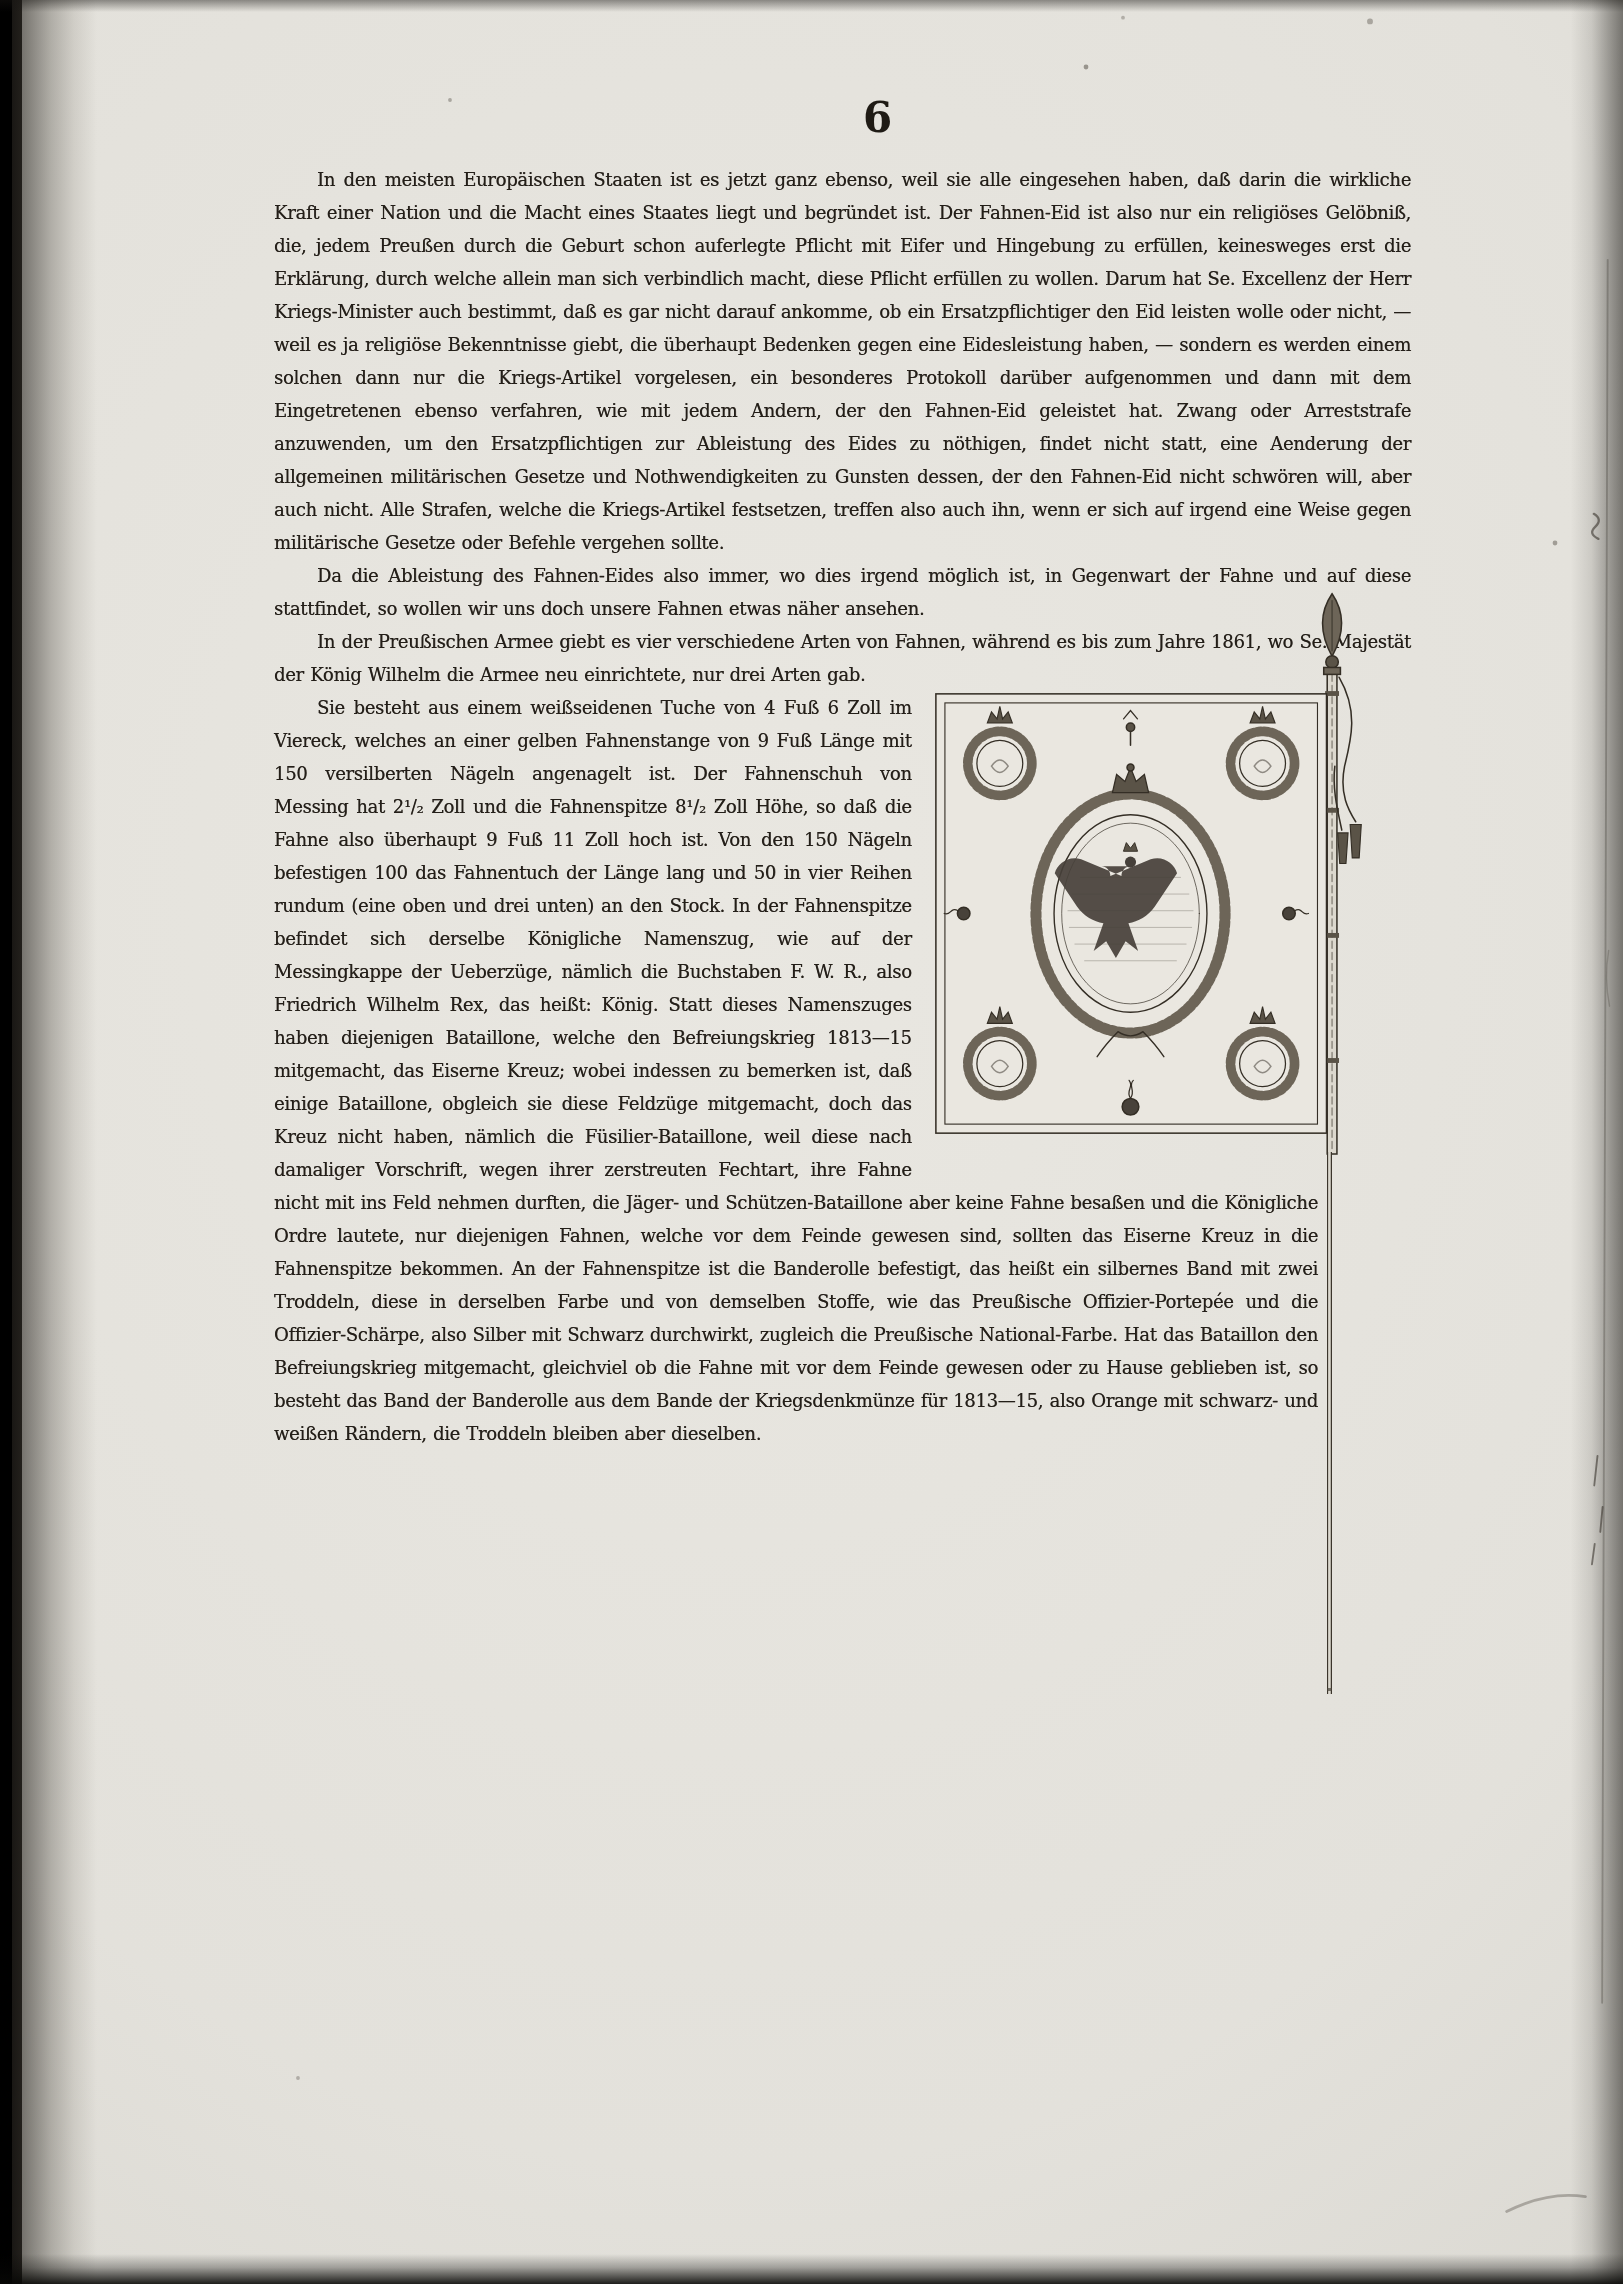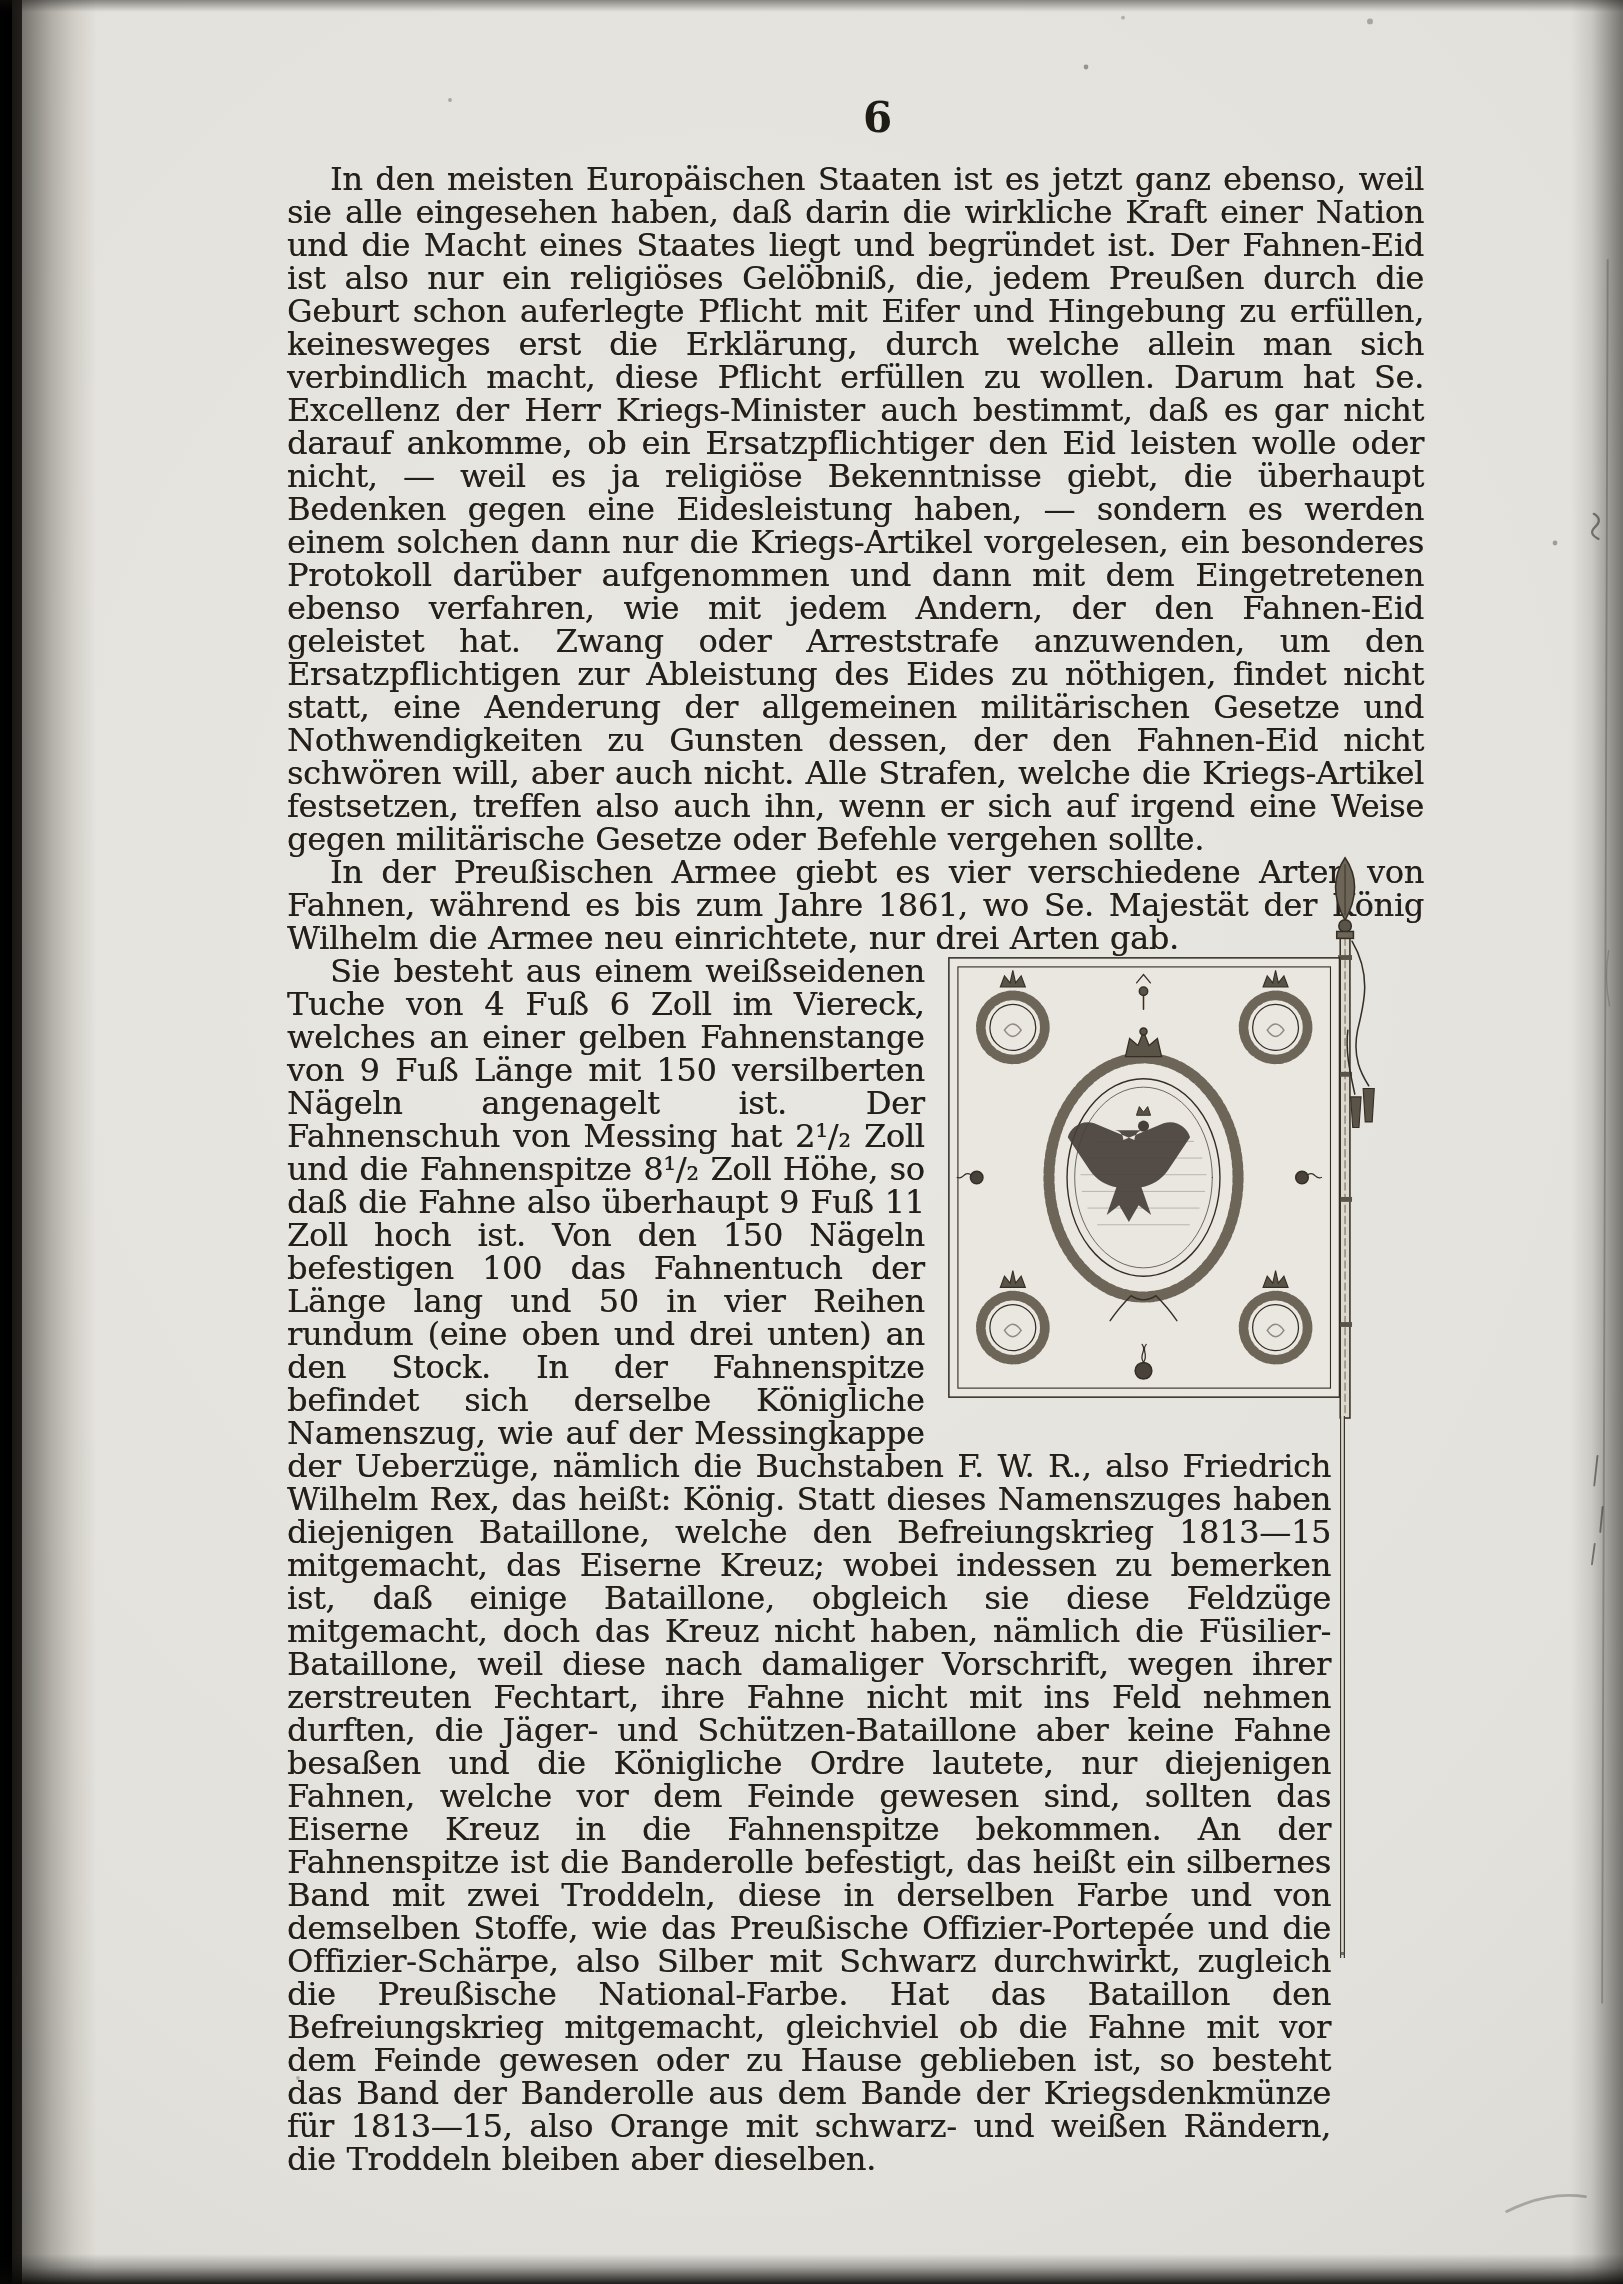--- a/index.html
+++ b/index.html
@@ -36,22 +36,22 @@
   }
 
   .artifacts { position:absolute; inset:0; pointer-events:none; }
 
   .page-number {
     position:absolute; left:838px; top:93px; width:79px;
     text-align:center; font-size:42px; font-weight:bold; color:#1f1b15;
   }
 
   .text-block {
-    position:absolute; left:287px; top:163px; width:1137px;
-    font-size:32px; line-height:33px;
+    position:absolute; left:274px; top:163px; width:1137px;
+    font-size:18px; line-height:33px;
     text-align:justify; letter-spacing:-0.3px; word-spacing:0.9px;
     color:#231e18;
     text-shadow:0.3px 0 0 rgba(35,30,24,.7);
   }
   .para { text-indent:43px; hyphens:auto; -webkit-hyphens:auto; }
 
   .wrap-section { width:1044px; position:relative; }
 
   .flag-float {
     float:right; width:385px; height:468px;
@@ -88,20 +88,21 @@
 </style>
 </head>
 <body>
 
 <main class="page">
 
   <div class="page-number">6</div>
 
   <article class="text-block" lang="de">
     <p class="para">In den meisten Europäischen Staaten ist es jetzt ganz ebenso, weil sie alle eingesehen haben, daß darin die wirkliche Kraft einer Nation und die Macht eines Staates liegt und begründet ist. Der Fahnen-Eid ist also nur ein religiöses Gelöbniß, die, jedem Preußen durch die Geburt schon auferlegte Pflicht mit Eifer und Hingebung zu erfüllen, keinesweges erst die Erklärung, durch welche allein man sich verbindlich macht, diese Pflicht erfüllen zu wollen. Darum hat Se. Excellenz der Herr Kriegs-Minister auch bestimmt, daß es gar nicht darauf ankomme, ob ein Ersatzpflichtiger den Eid leisten wolle oder nicht, — weil es ja religiöse Bekenntnisse giebt, die überhaupt Bedenken gegen eine Eidesleistung haben, — sondern es werden einem solchen dann nur die Kriegs-Artikel vorgelesen, ein besonderes Protokoll darüber aufgenommen und dann mit dem Eingetretenen ebenso verfahren, wie mit jedem Andern, der den Fahnen-Eid geleistet hat. Zwang oder Arreststrafe anzuwenden, um den Ersatzpflichtigen zur Ableistung des Eides zu nöthigen, findet nicht statt, eine Aenderung der allgemeinen militärischen Gesetze und Nothwendigkeiten zu Gunsten dessen, der den Fahnen-Eid nicht schwören will, aber auch nicht. Alle Strafen, welche die Kriegs-Artikel festsetzen, treffen also auch ihn, wenn er sich auf irgend eine Weise gegen militärische Gesetze oder Befehle vergehen sollte.</p>
+    <p class="para">Da die Ableistung des Fahnen-Eides also immer, wo dies irgend möglich ist, in Gegenwart der Fahne und auf diese stattfindet, so wollen wir uns doch unsere Fahnen etwas näher ansehen.</p>
     <p class="para">In der Preußischen Armee giebt es vier verschiedene Arten von Fahnen, während es bis zum Jahre 1861, wo Se. Majestät der König Wilhelm die Armee neu einrichtete, nur drei Arten gab.</p>
 
     <section class="wrap-section">
 
       <figure class="flag-float">
         <svg viewBox="0 0 325 405" xmlns="http://www.w3.org/2000/svg">
           <g stroke="#342e25" stroke-width="1.1" fill="none" stroke-linecap="round">
 
             <rect x="283.5" y="56" width="7" height="349" fill="#dcd8ce"></rect>
             <line x1="287" y1="60" x2="287" y2="404" stroke-dasharray="5 3" opacity=".45"></line>

